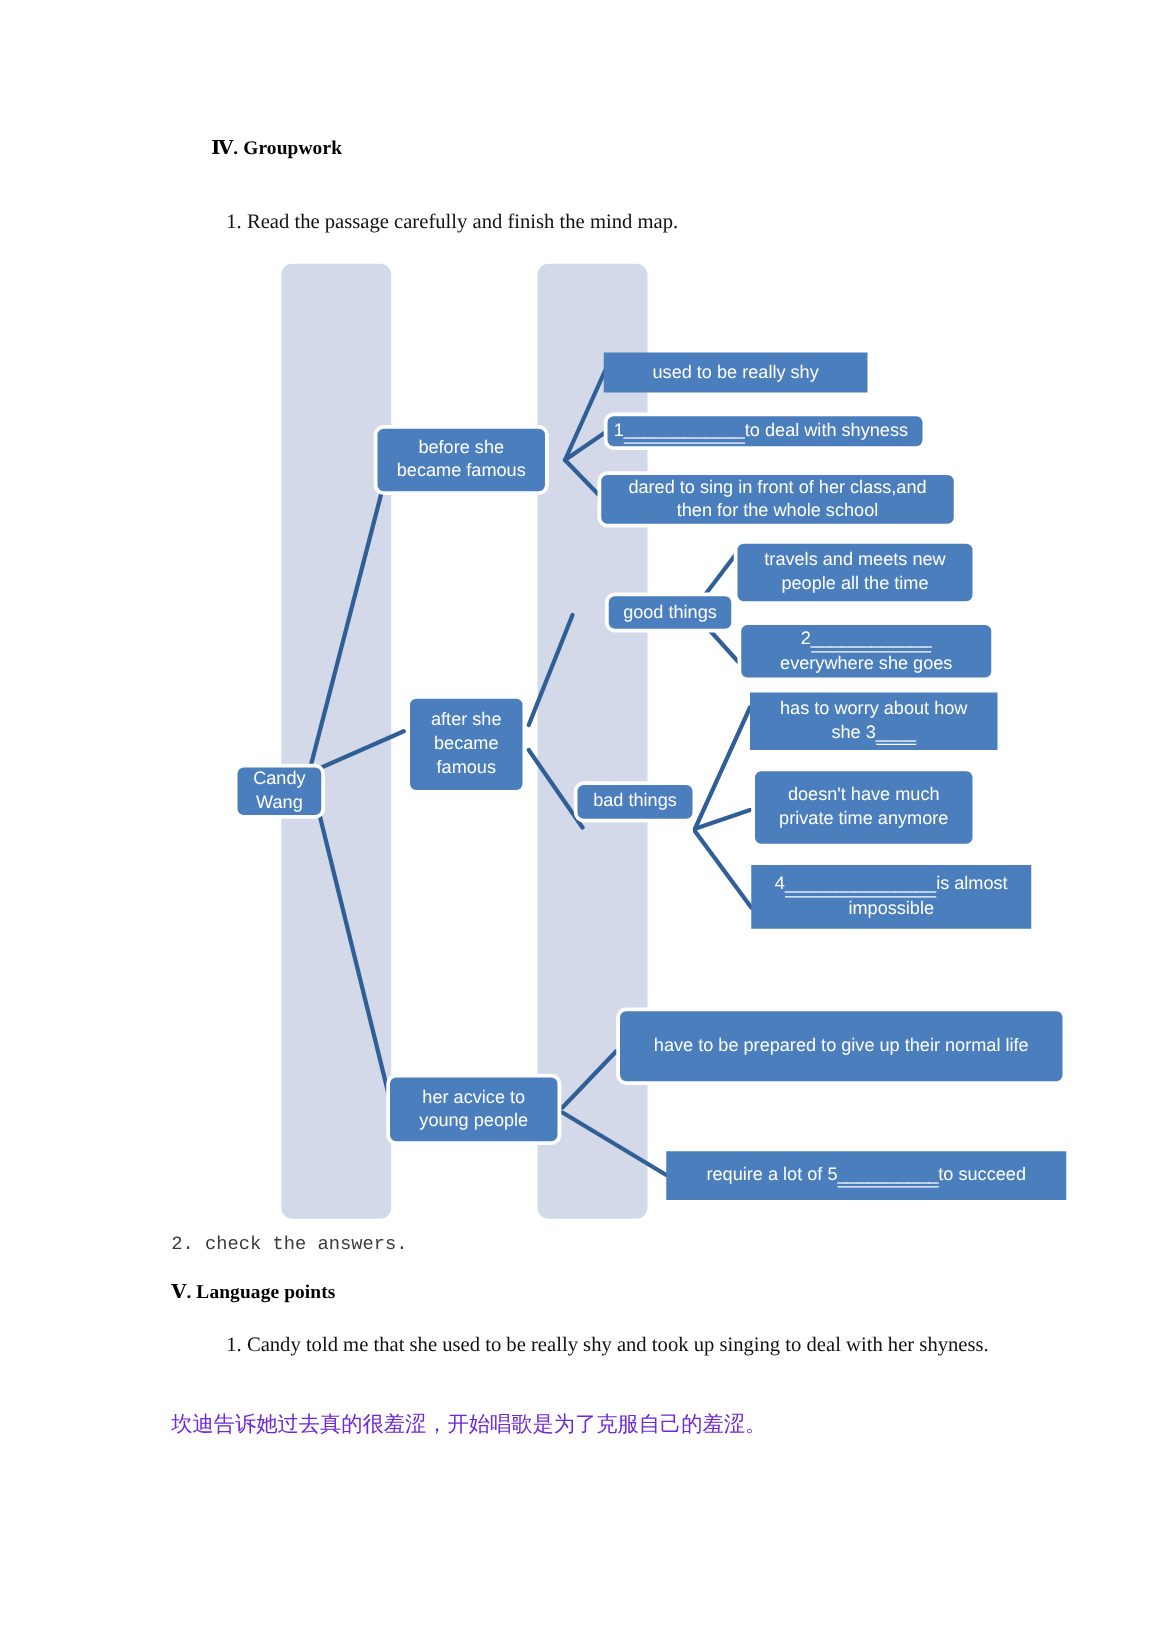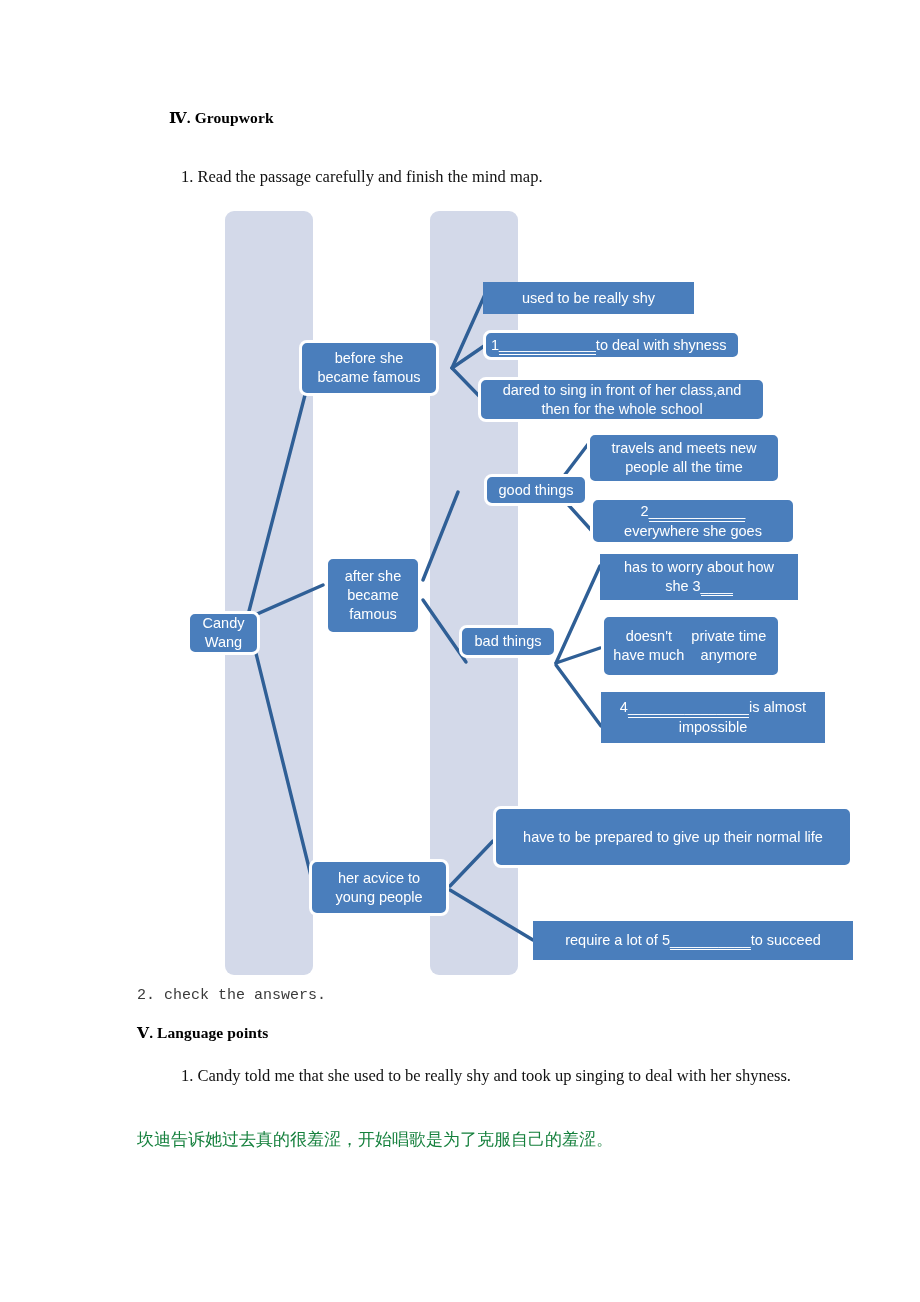--- a/index.html
+++ b/index.html
@@ -29,21 +29,21 @@
     margin-left: 44px;
   }
   .mono {
     font-family: "Liberation Mono", "DejaVu Sans Mono", monospace;
     font-size: 15px;
     color: #3a3a3a;
   }
   .cn {
     font-family: Liberation Serif, serif;
     font-size: 17px;
-    color: #15803d;
+    color: #6d28d9;
   }
 
   #t-groupwork   { position:absolute; left:137px; top:108px;margin-left:32px; }
   #t-read        { position:absolute; left:137px; top:167px; }
   #t-check       { position:absolute; left:137px; top:987px; }
   #t-langpoints  { position:absolute; left:137px; top:1023px; }
   #t-sent1       { position:absolute; left:137px; top:1059px; width:660px; line-height:2.05; text-align:justify; }
   #t-cn1         { position:absolute; left:137px; top:1128px; width:700px; }
 
   
@@ -182,21 +182,21 @@
 
   <div class="node rounded" style="left:459px; top:625px; width:98px; height:33px;">
     <span>bad things</span>
   </div>
 
   <div class="node plain" style="left:600px; top:554px; width:198px; height:46px; flex-direction:column;">
     <span class="ln">has to worry about how</span>
     <span class="ln"><span>she 3</span><span class="blank">____</span></span>
   </div>
 
-  <div class="node rounded" style="left:601px; top:614px; width:180px; height:64px; flex-direction:row;">
+  <div class="node rounded" style="left:601px; top:614px; width:180px; height:64px; flex-direction:column;">
     <span class="ln">doesn't have much</span>
     <span class="ln">private time anymore</span>
   </div>
 
   <div class="node plain" style="left:601px; top:692px; width:224px; height:51px; flex-direction:column;">
     <span class="ln"><span>4</span><span class="blank">_______________</span><span>is almost</span></span>
     <span class="ln">impossible</span>
   </div>
 
   <div class="node rounded" style="left:309px; top:859px; width:140px; height:57px; flex-direction:column;">

